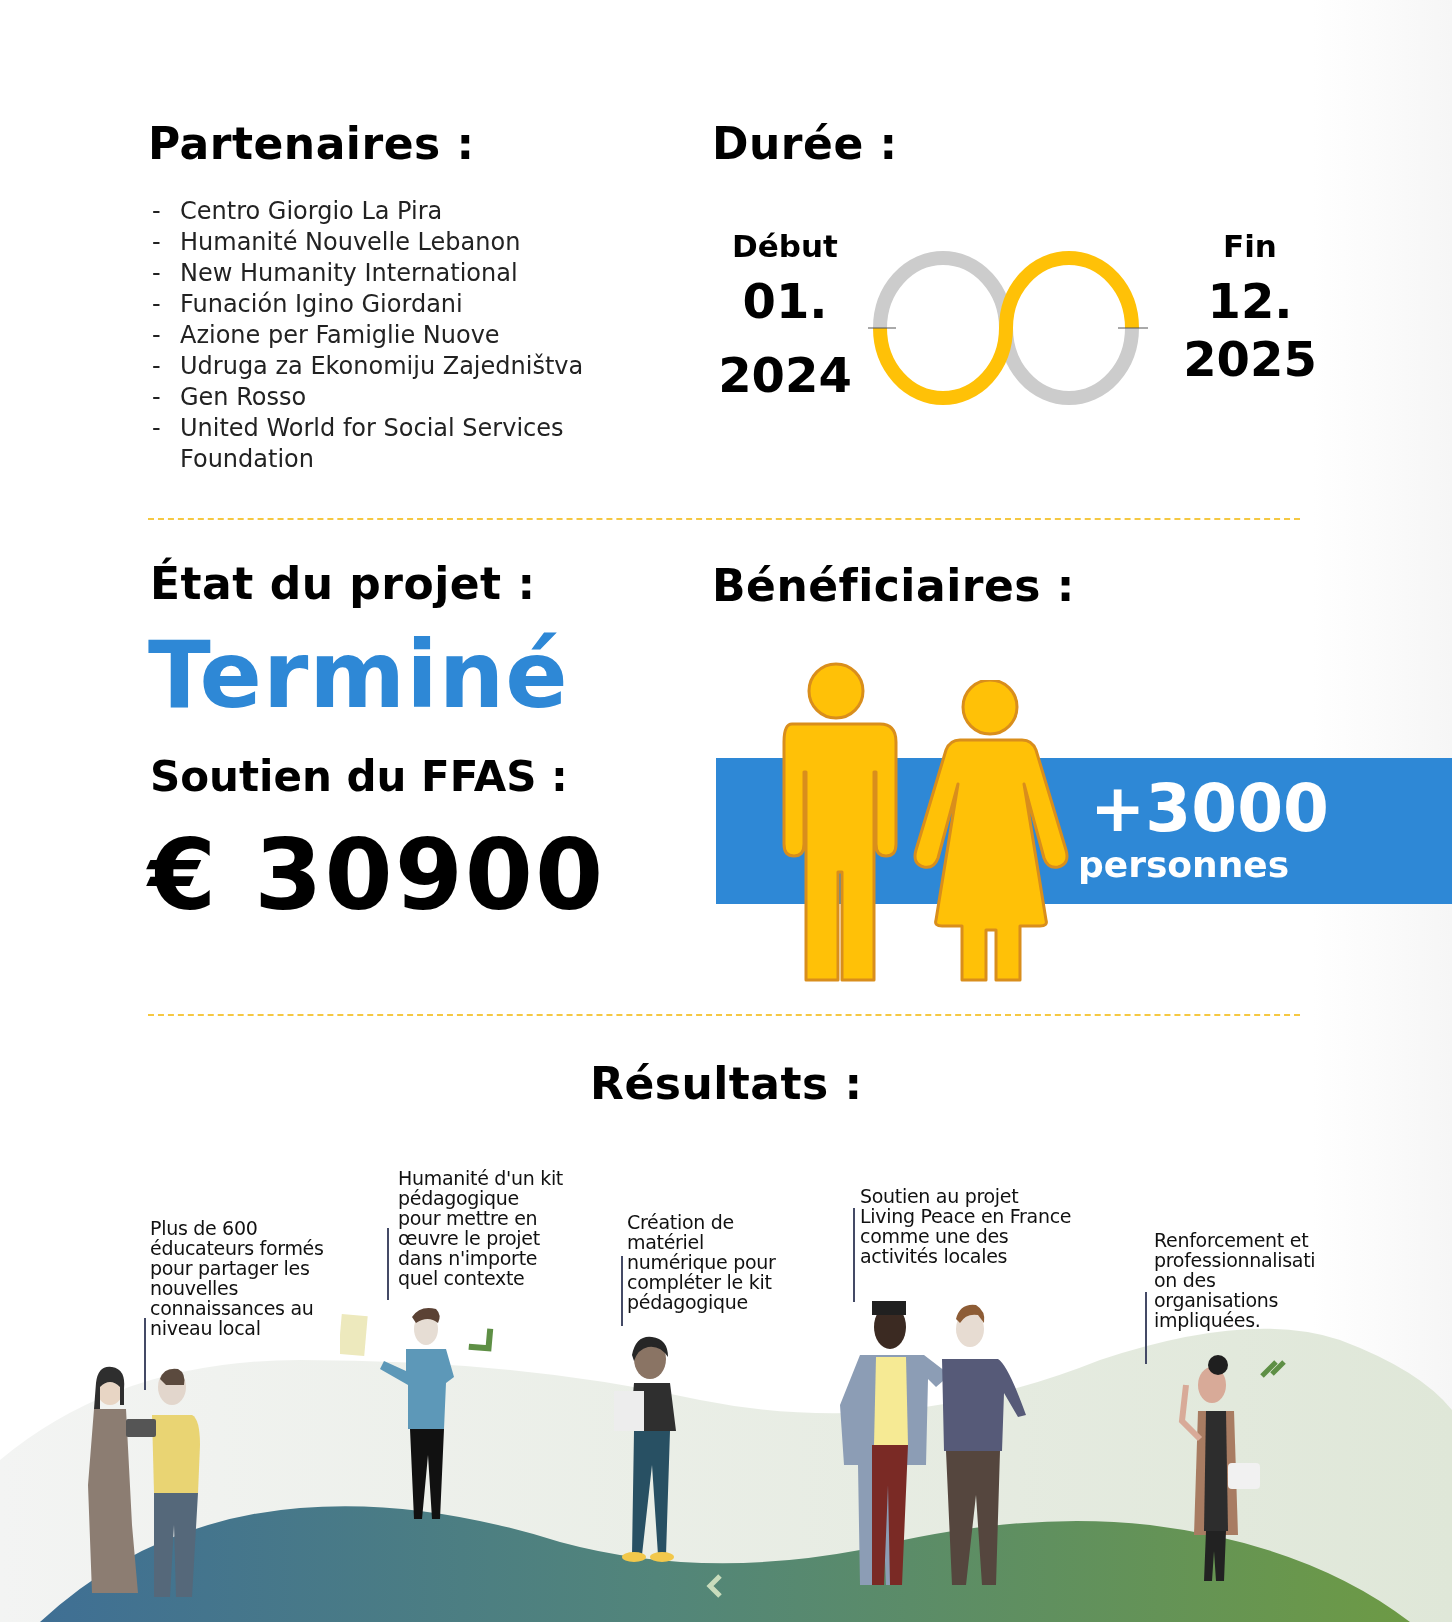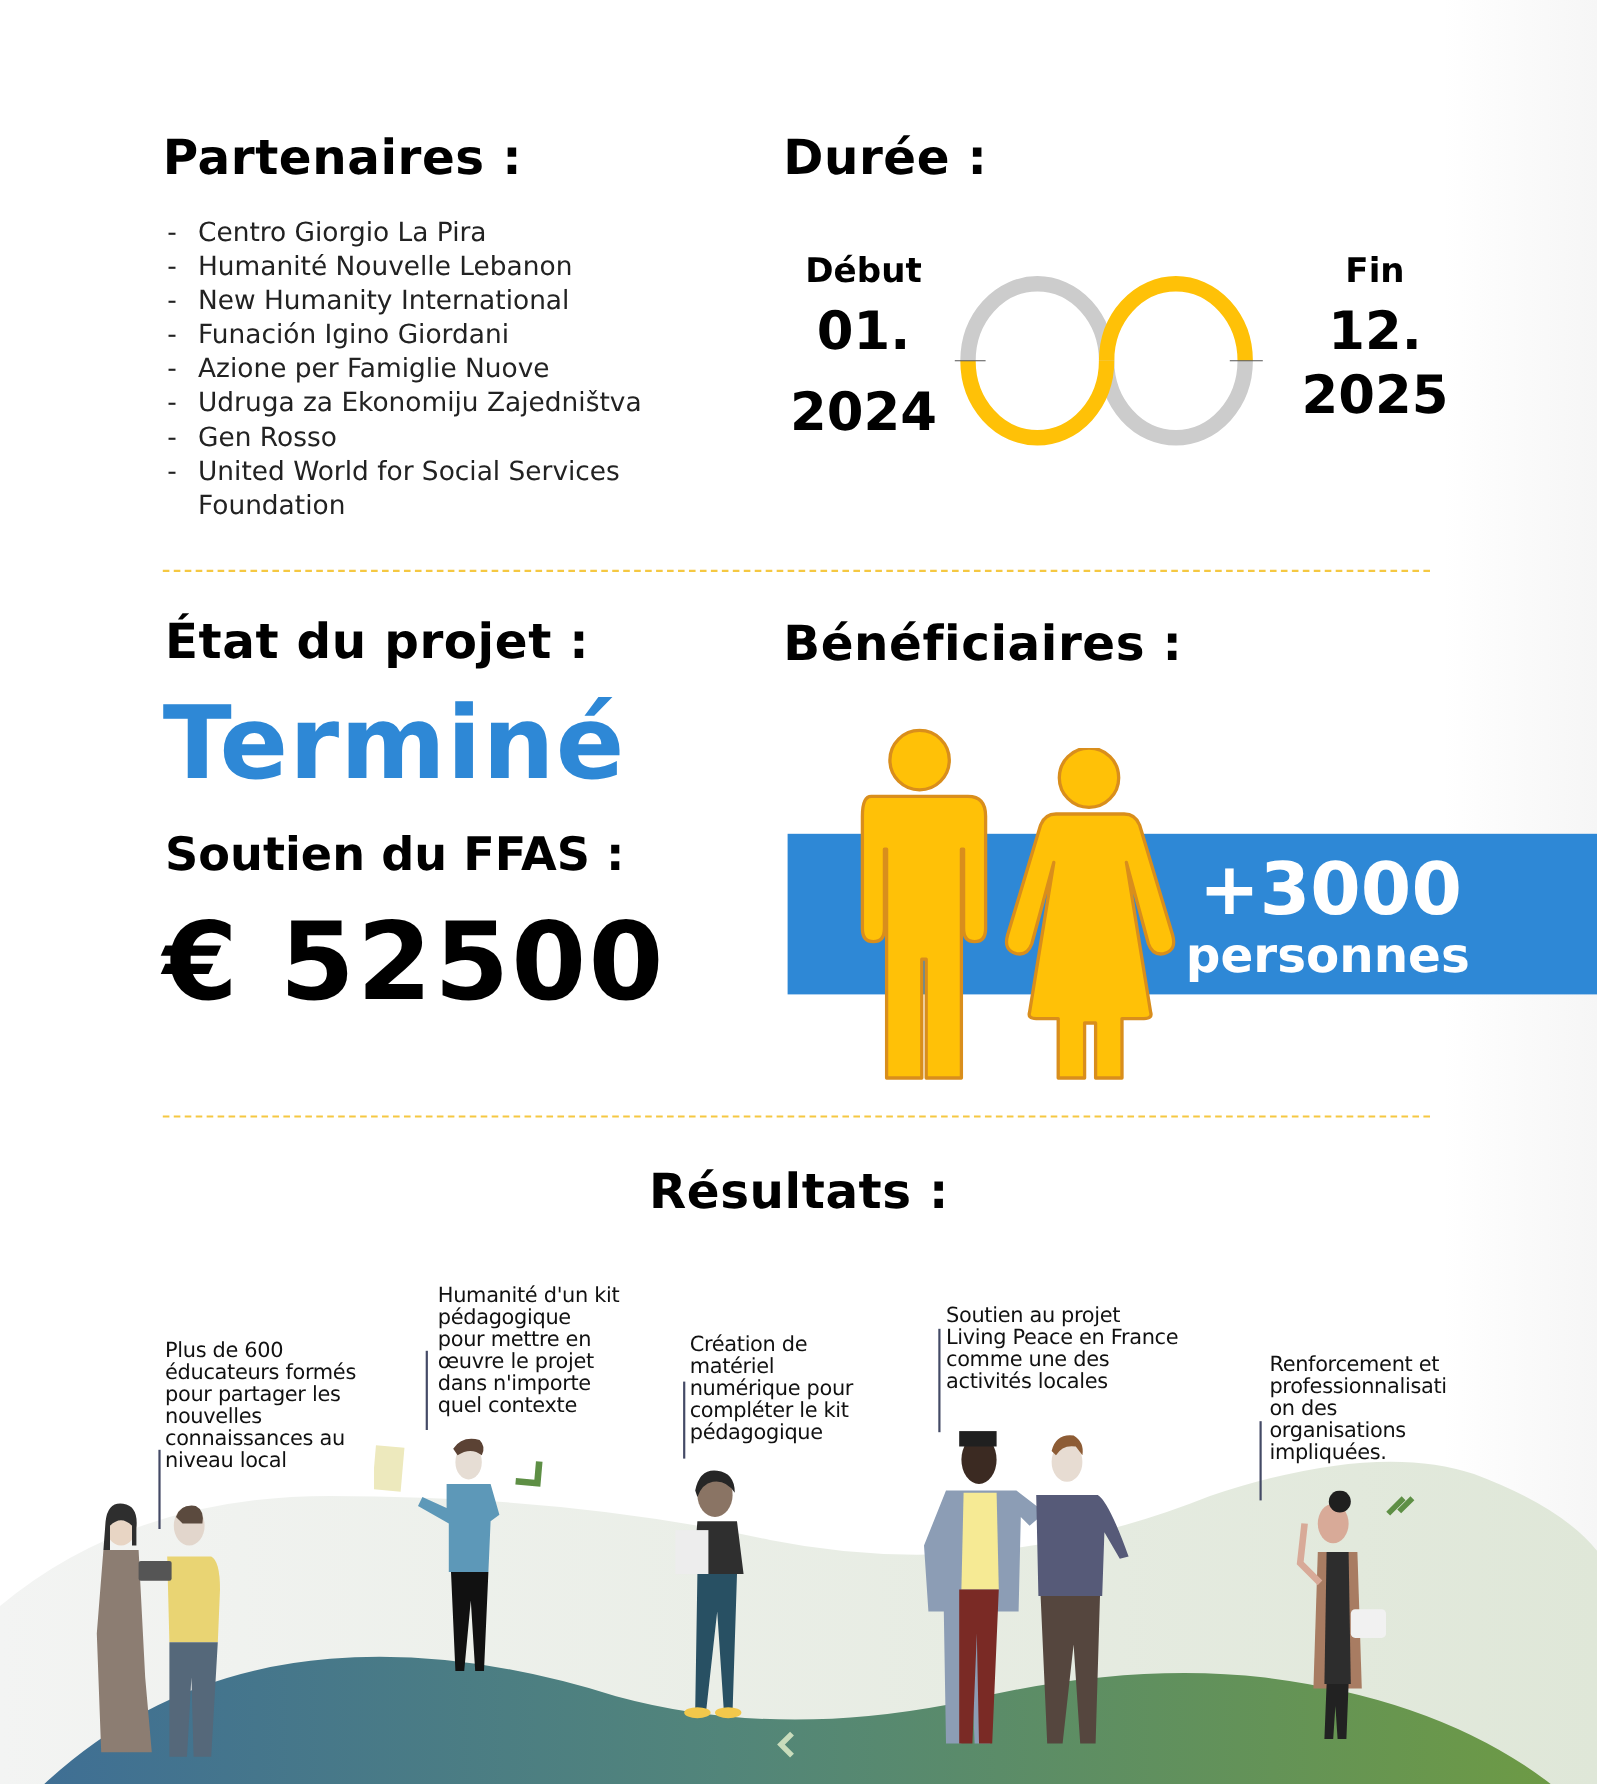--- a/index.html
+++ b/index.html
@@ -11,21 +11,21 @@
   .partners li::before{content:"-";position:absolute;left:2px;top:0;}
   .date-block{position:absolute;text-align:center;font-weight:bold;}
   .date-label{font-size:31px;display:block;}
   .date-val{font-size:48px;line-height:58px;display:block;margin-top:8px;}
   .divider{position:absolute;left:148px;width:1152px;height:0;border-top:2px dashed #f5c842;}
   .status{position:absolute;left:148px;top:622px;font-size:92px;font-weight:bold;color:#2e88d6;letter-spacing:1px;}
   .support-label{position:absolute;left:150px;top:752px;font-size:42px;font-weight:bold;}
   .amount{position:absolute;left:148px;top:818px;font-size:98px;font-weight:bold;letter-spacing:2px;}
   .banner{position:absolute;left:716px;top:758px;width:736px;height:146px;background:#2e88d6;}
   .banner-num{position:absolute;left:1090px;top:770px;font-size:66px;font-weight:bold;color:#fff;}
-  .banner-txt{position:absolute;left:1078px;top:844px;font-size:44px;font-weight:bold;color:#fff;}
+  .banner-txt{position:absolute;left:1078px;top:844px;font-size:36px;font-weight:bold;color:#fff;}
   .result-text{position:absolute;font-family:"DejaVu Sans",sans-serif;font-size:19px;line-height:20px;color:#111;letter-spacing:-0.3px;}
   .result-line{position:absolute;width:1.5px;background:#444a66;}
   svg{position:absolute;}
 </style>
 </head>
 <body>
 
 <div class="right-shade"></div>
 
 <h2 class="h2" style="left:148px;top:118px;">Partenaires :</h2>
@@ -62,21 +62,21 @@
   <path d="M146,80 A63,70 0 0 1 272,80" fill="none" stroke="#ffc107" stroke-width="14"></path>
   <line x1="8" y1="80" x2="36" y2="80" stroke="#555" stroke-width="1"></line>
   <line x1="258" y1="80" x2="288" y2="80" stroke="#555" stroke-width="1"></line>
 </svg>
 
 <div class="divider" style="top:518px;"></div>
 
 <h2 class="h2" style="left:150px;top:558px;">État du projet :</h2>
 <div class="status">Terminé</div>
 <div class="support-label">Soutien du FFAS :</div>
-<div class="amount">€ 52500</div>
+<div class="amount">€ 30900</div>
 
 <h2 class="h2" style="left:712px;top:560px;">Bénéficiaires :</h2>
 <div class="banner"></div>
 <svg style="left:772px;top:662px;" width="138" height="320" viewBox="0 0 138 320">
   <ellipse cx="64" cy="29" rx="27" ry="27" fill="#ffc107" stroke="#d98e1c" stroke-width="3"></ellipse>
   <path d="M20,62 L108,62 Q124,62 124,80 L124,182 Q124,194 114,194 Q104,194 104,182 L104,110 L104,110 L102,110 L102,318 L70,318 L70,210 L66,210 L66,318 L34,318 L34,110 L32,110 L32,182 Q32,194 22,194 Q12,194 12,182 L12,80 Q12,62 20,62 Z" fill="#ffc107" stroke="#d98e1c" stroke-width="3" stroke-linejoin="round"></path>
 </svg>
 <svg style="left:910px;top:680px;" width="160" height="302" viewBox="0 0 160 302">
   <ellipse cx="80" cy="27" rx="27" ry="27" fill="#ffc107" stroke="#d98e1c" stroke-width="3"></ellipse>
   <path d="M50,60 L112,60 Q122,60 126,70 L156,170 Q160,184 148,187 Q138,189 134,178 L114,104 L136,240 Q138,246 130,246 L110,246 L110,300 L86,300 L86,250 L76,250 L76,300 L52,300 L52,246 L32,246 Q24,246 26,240 L48,104 L28,178 Q24,189 14,187 Q2,184 6,170 L36,70 Q40,60 50,60 Z" fill="#ffc107" stroke="#d98e1c" stroke-width="3" stroke-linejoin="round"></path>

